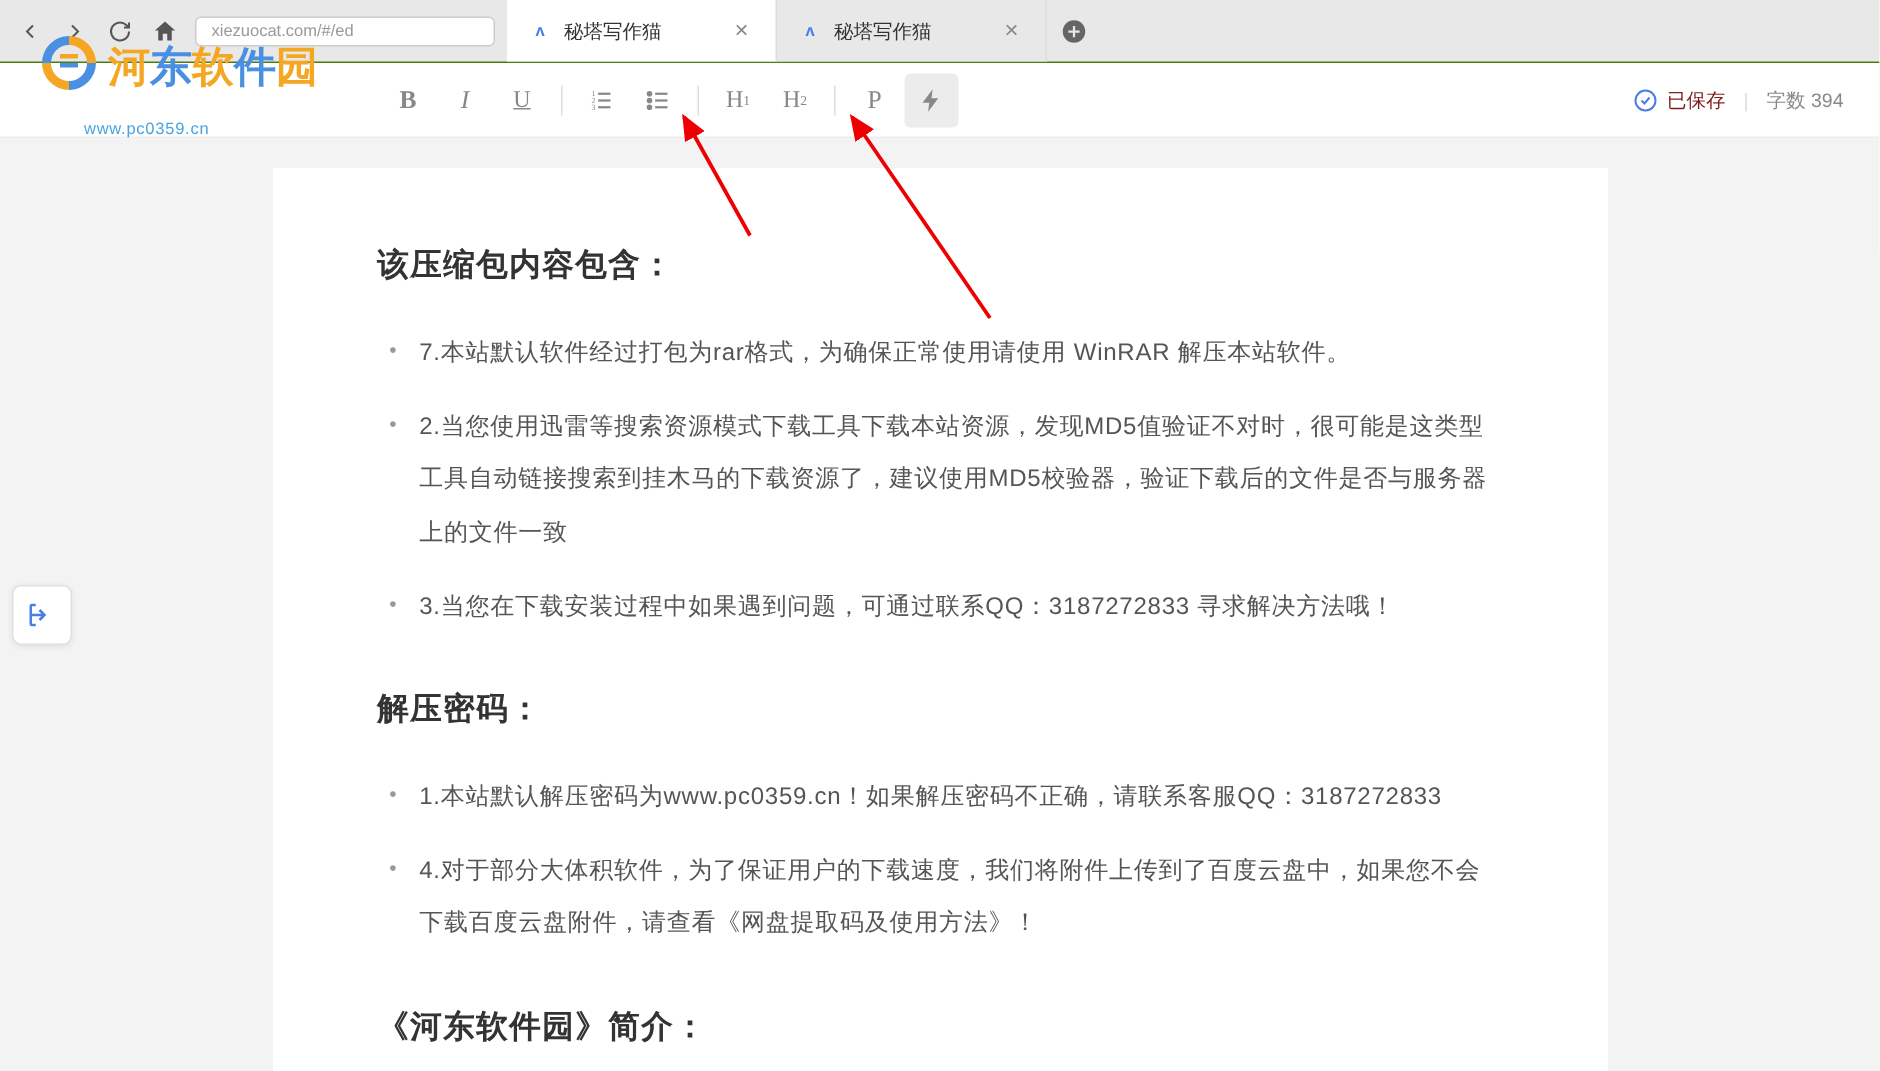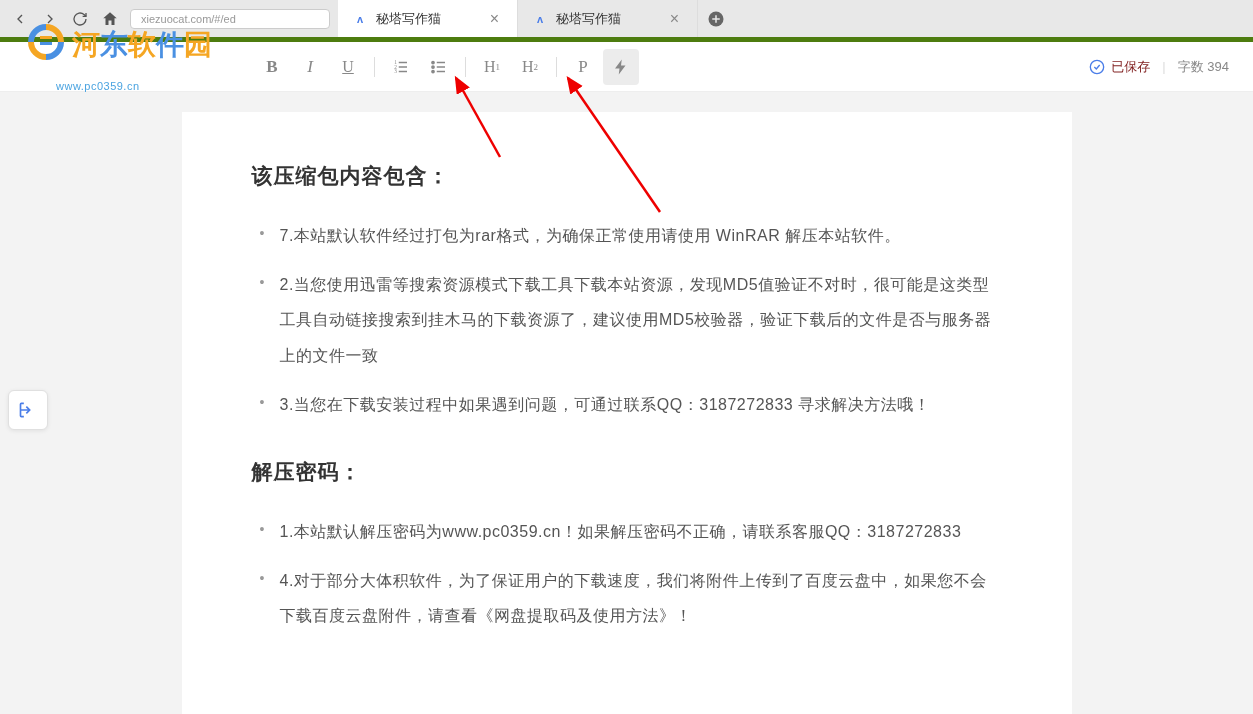--- a/index.html
+++ b/index.html
@@ -1,18 +1,18 @@
 <!DOCTYPE html>
 <html><head>
   <meta charset="utf-8">
   <style>
     * { margin: 0; padding: 0; box-sizing: border-box; }
     body { font-family: -apple-system, BlinkMacSystemFont, "Segoe UI", "Microsoft YaHei", sans-serif; background: #f5f5f5; width: 1253px; height: 714px; overflow: hidden; position: relative; }
     
-    .browser-bar { height: 42px; background: #e8e8e8; display: flex; align-items: center; border-bottom: 5px solid #4d7c0f; }
+    .browser-bar { height: 42px; background: #e8e8e8; display: flex; align-items: center; border-bottom: 1px solid #4d7c0f; }
     .nav-controls { display: flex; align-items: center; padding: 0 8px; gap: 6px; }
     .nav-btn { width: 24px; height: 24px; display: flex; align-items: center; justify-content: center; color: #555; cursor: pointer; }
     .url-bar { flex: 0 0 auto; background: #fff; border: 1px solid #ccc; border-radius: 4px; padding: 3px 10px; font-size: 11px; color: #999; width: 200px; margin-right: 8px; }
     .tabs { display: flex; align-items: stretch; height: 100%; }
     .tab { display: flex; align-items: center; padding: 0 14px; background: #fff; border-right: 1px solid #ddd; font-size: 13px; color: #333; min-width: 180px; position: relative; cursor: pointer; }
     .tab.inactive { background: #e8e8e8; }
     .tab-icon { width: 16px; height: 16px; margin-right: 8px; display: inline-flex; align-items: center; justify-content: center; color: #4a7de8; font-weight: bold; font-size: 11px; }
     .tab-close { margin-left: auto; color: #888; font-size: 16px; padding: 0 4px; cursor: pointer; }
     .new-tab { width: 36px; display: flex; align-items: center; justify-content: center; color: #555; font-size: 20px; cursor: pointer; }
     
@@ -148,20 +148,21 @@
     <ul>
       <li>7.本站默认软件经过打包为rar格式，为确保正常使用请使用 WinRAR 解压本站软件。</li>
       <li>2.当您使用迅雷等搜索资源模式下载工具下载本站资源，发现MD5值验证不对时，很可能是这类型工具自动链接搜索到挂木马的下载资源了，建议使用MD5校验器，验证下载后的文件是否与服务器上的文件一致</li>
       <li>3.当您在下载安装过程中如果遇到问题，可通过联系QQ：3187272833 寻求解决方法哦！</li>
     </ul>
     <h2>解压密码：</h2>
     <ul>
       <li>1.本站默认解压密码为www.pc0359.cn！如果解压密码不正确，请联系客服QQ：3187272833</li>
       <li>4.对于部分大体积软件，为了保证用户的下载速度，我们将附件上传到了百度云盘中，如果您不会下载百度云盘附件，请查看《网盘提取码及使用方法》！</li>
     </ul>
+    <h2>《河东软件园》简介：</h2>
   </div>
 </div>
 
 <div class="side-handle">
   <svg viewBox="0 0 24 24" width="20" height="20" fill="none" stroke="currentColor" stroke-width="2">
       <path d="M14 8l-4 4 4 4M10 12h10M17 4h3a1 1 0 011 1v14a1 1 0 01-1 1h-3" transform="scale(-1,1) translate(-24,0)"></path>
     </svg>
 </div>
 
 <div class="arrow" style="left:450px; top:72px;">

